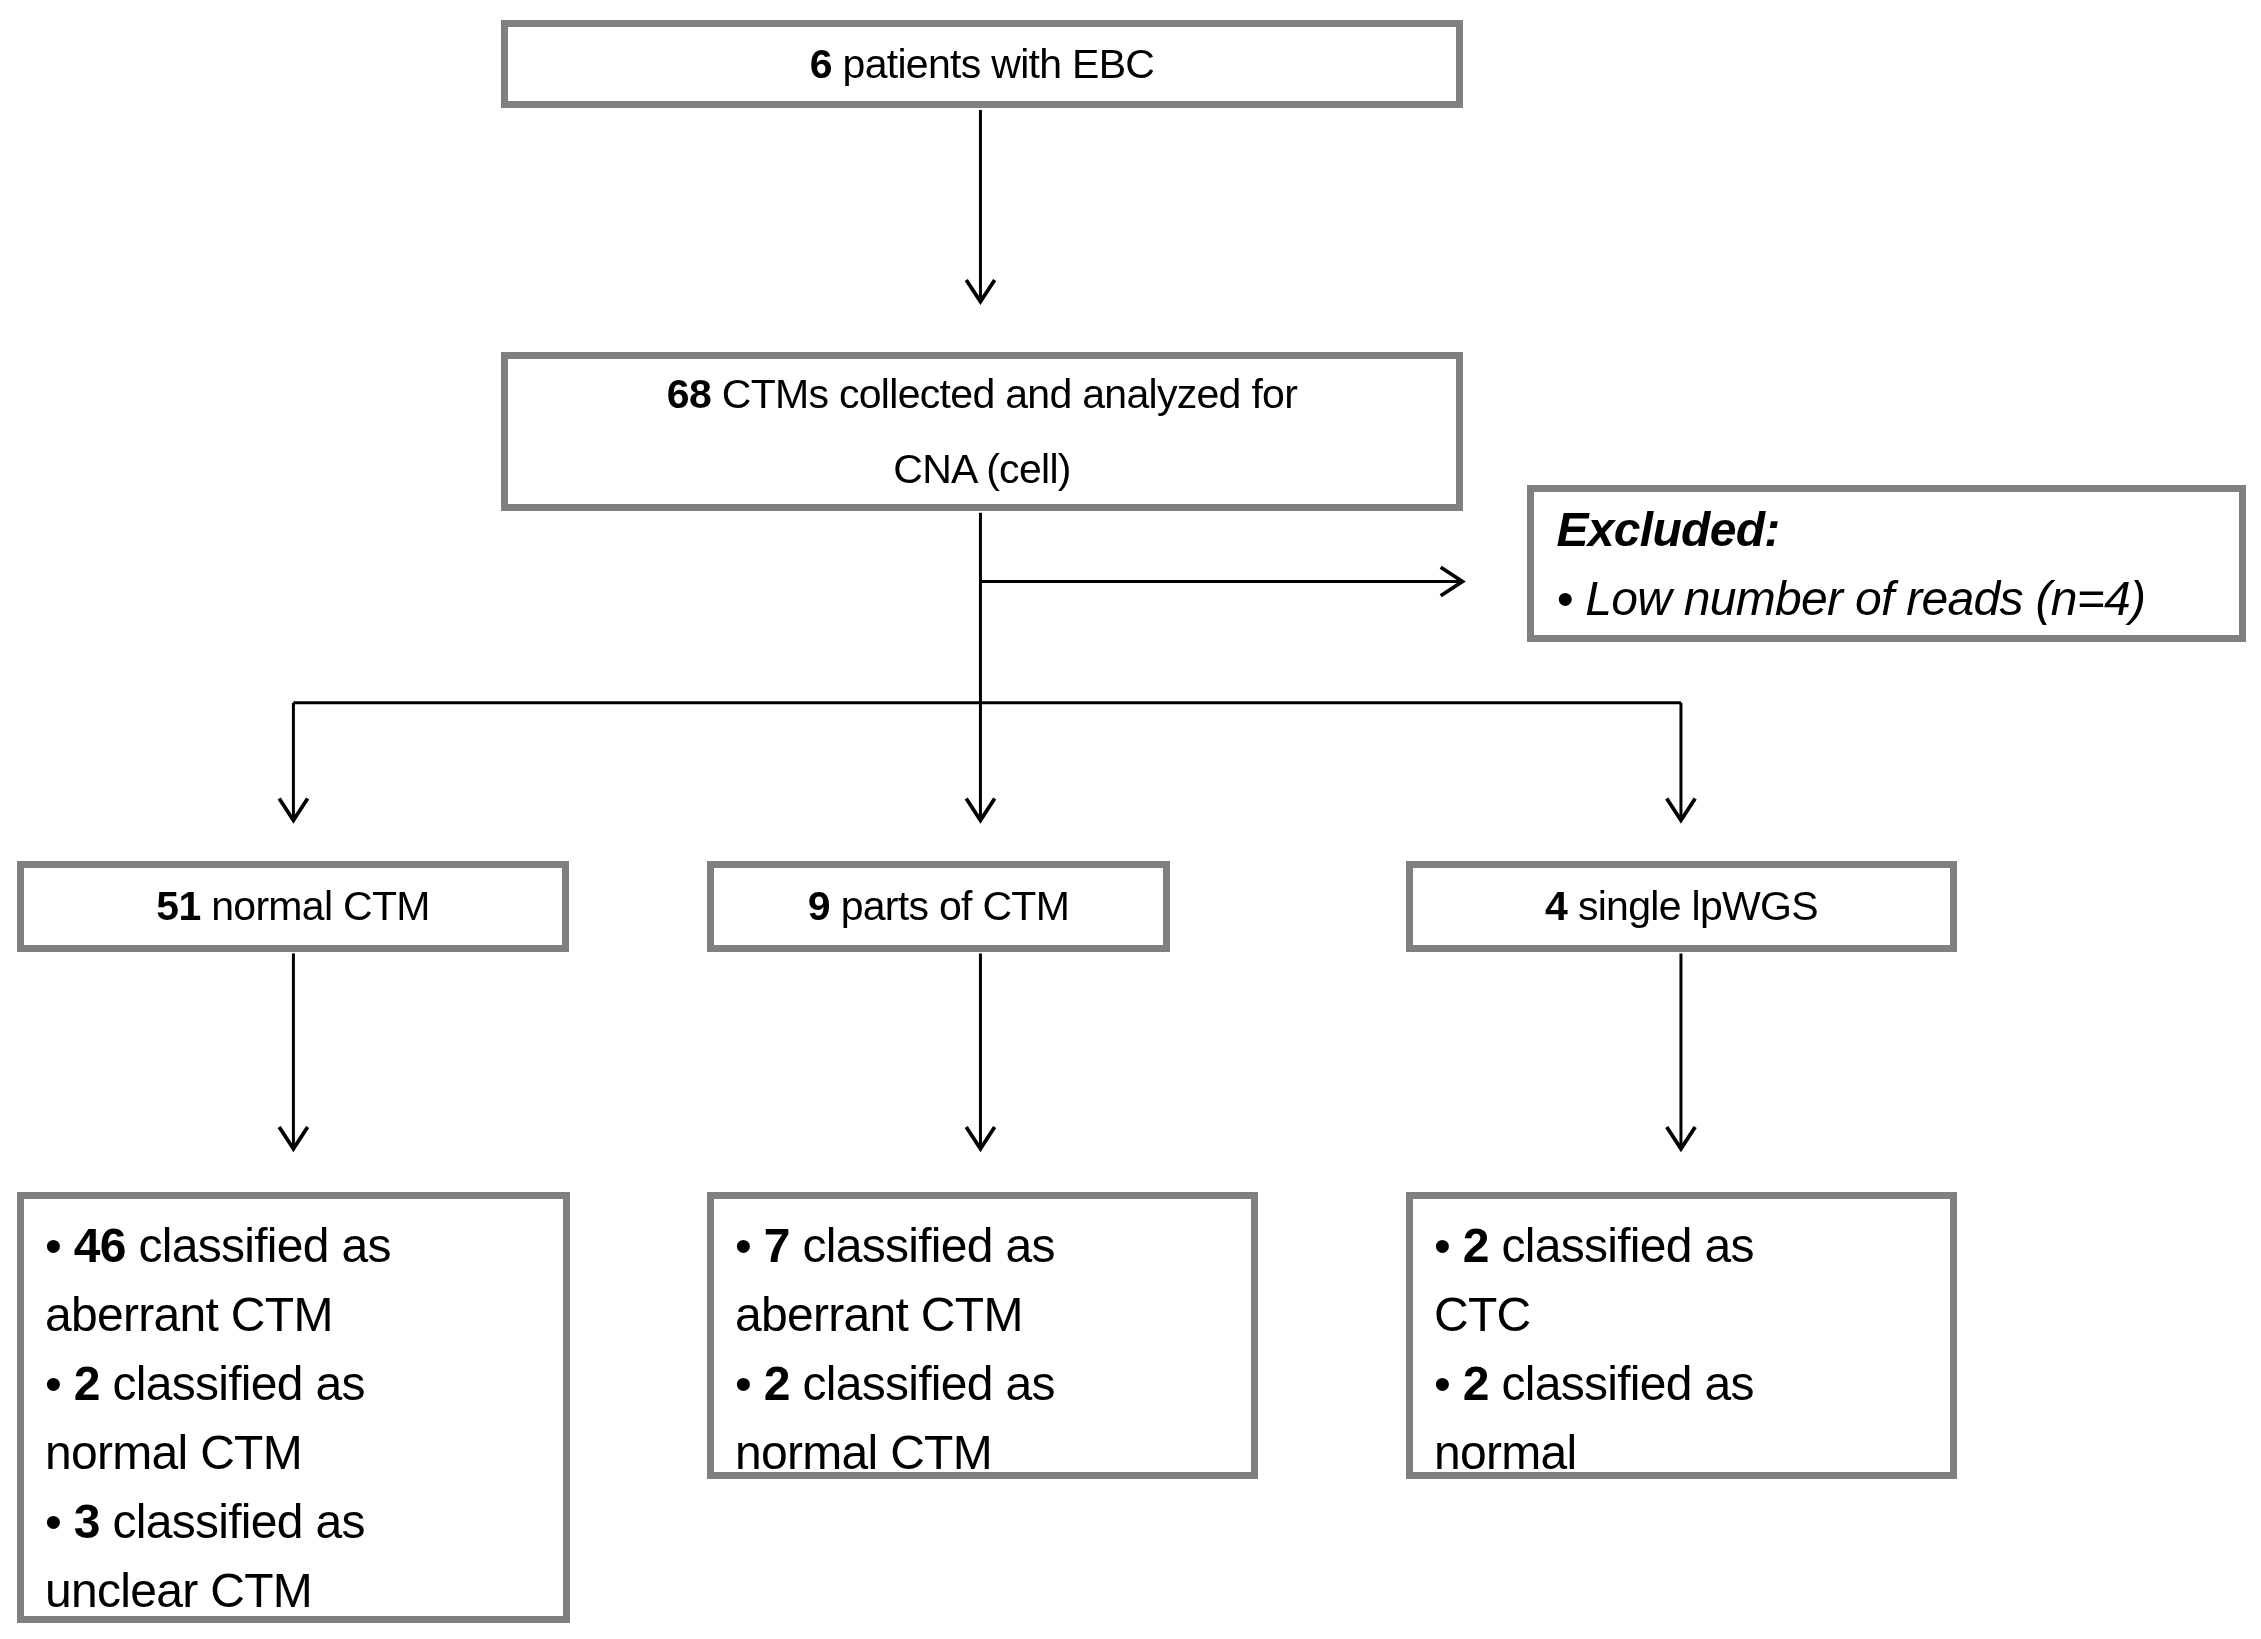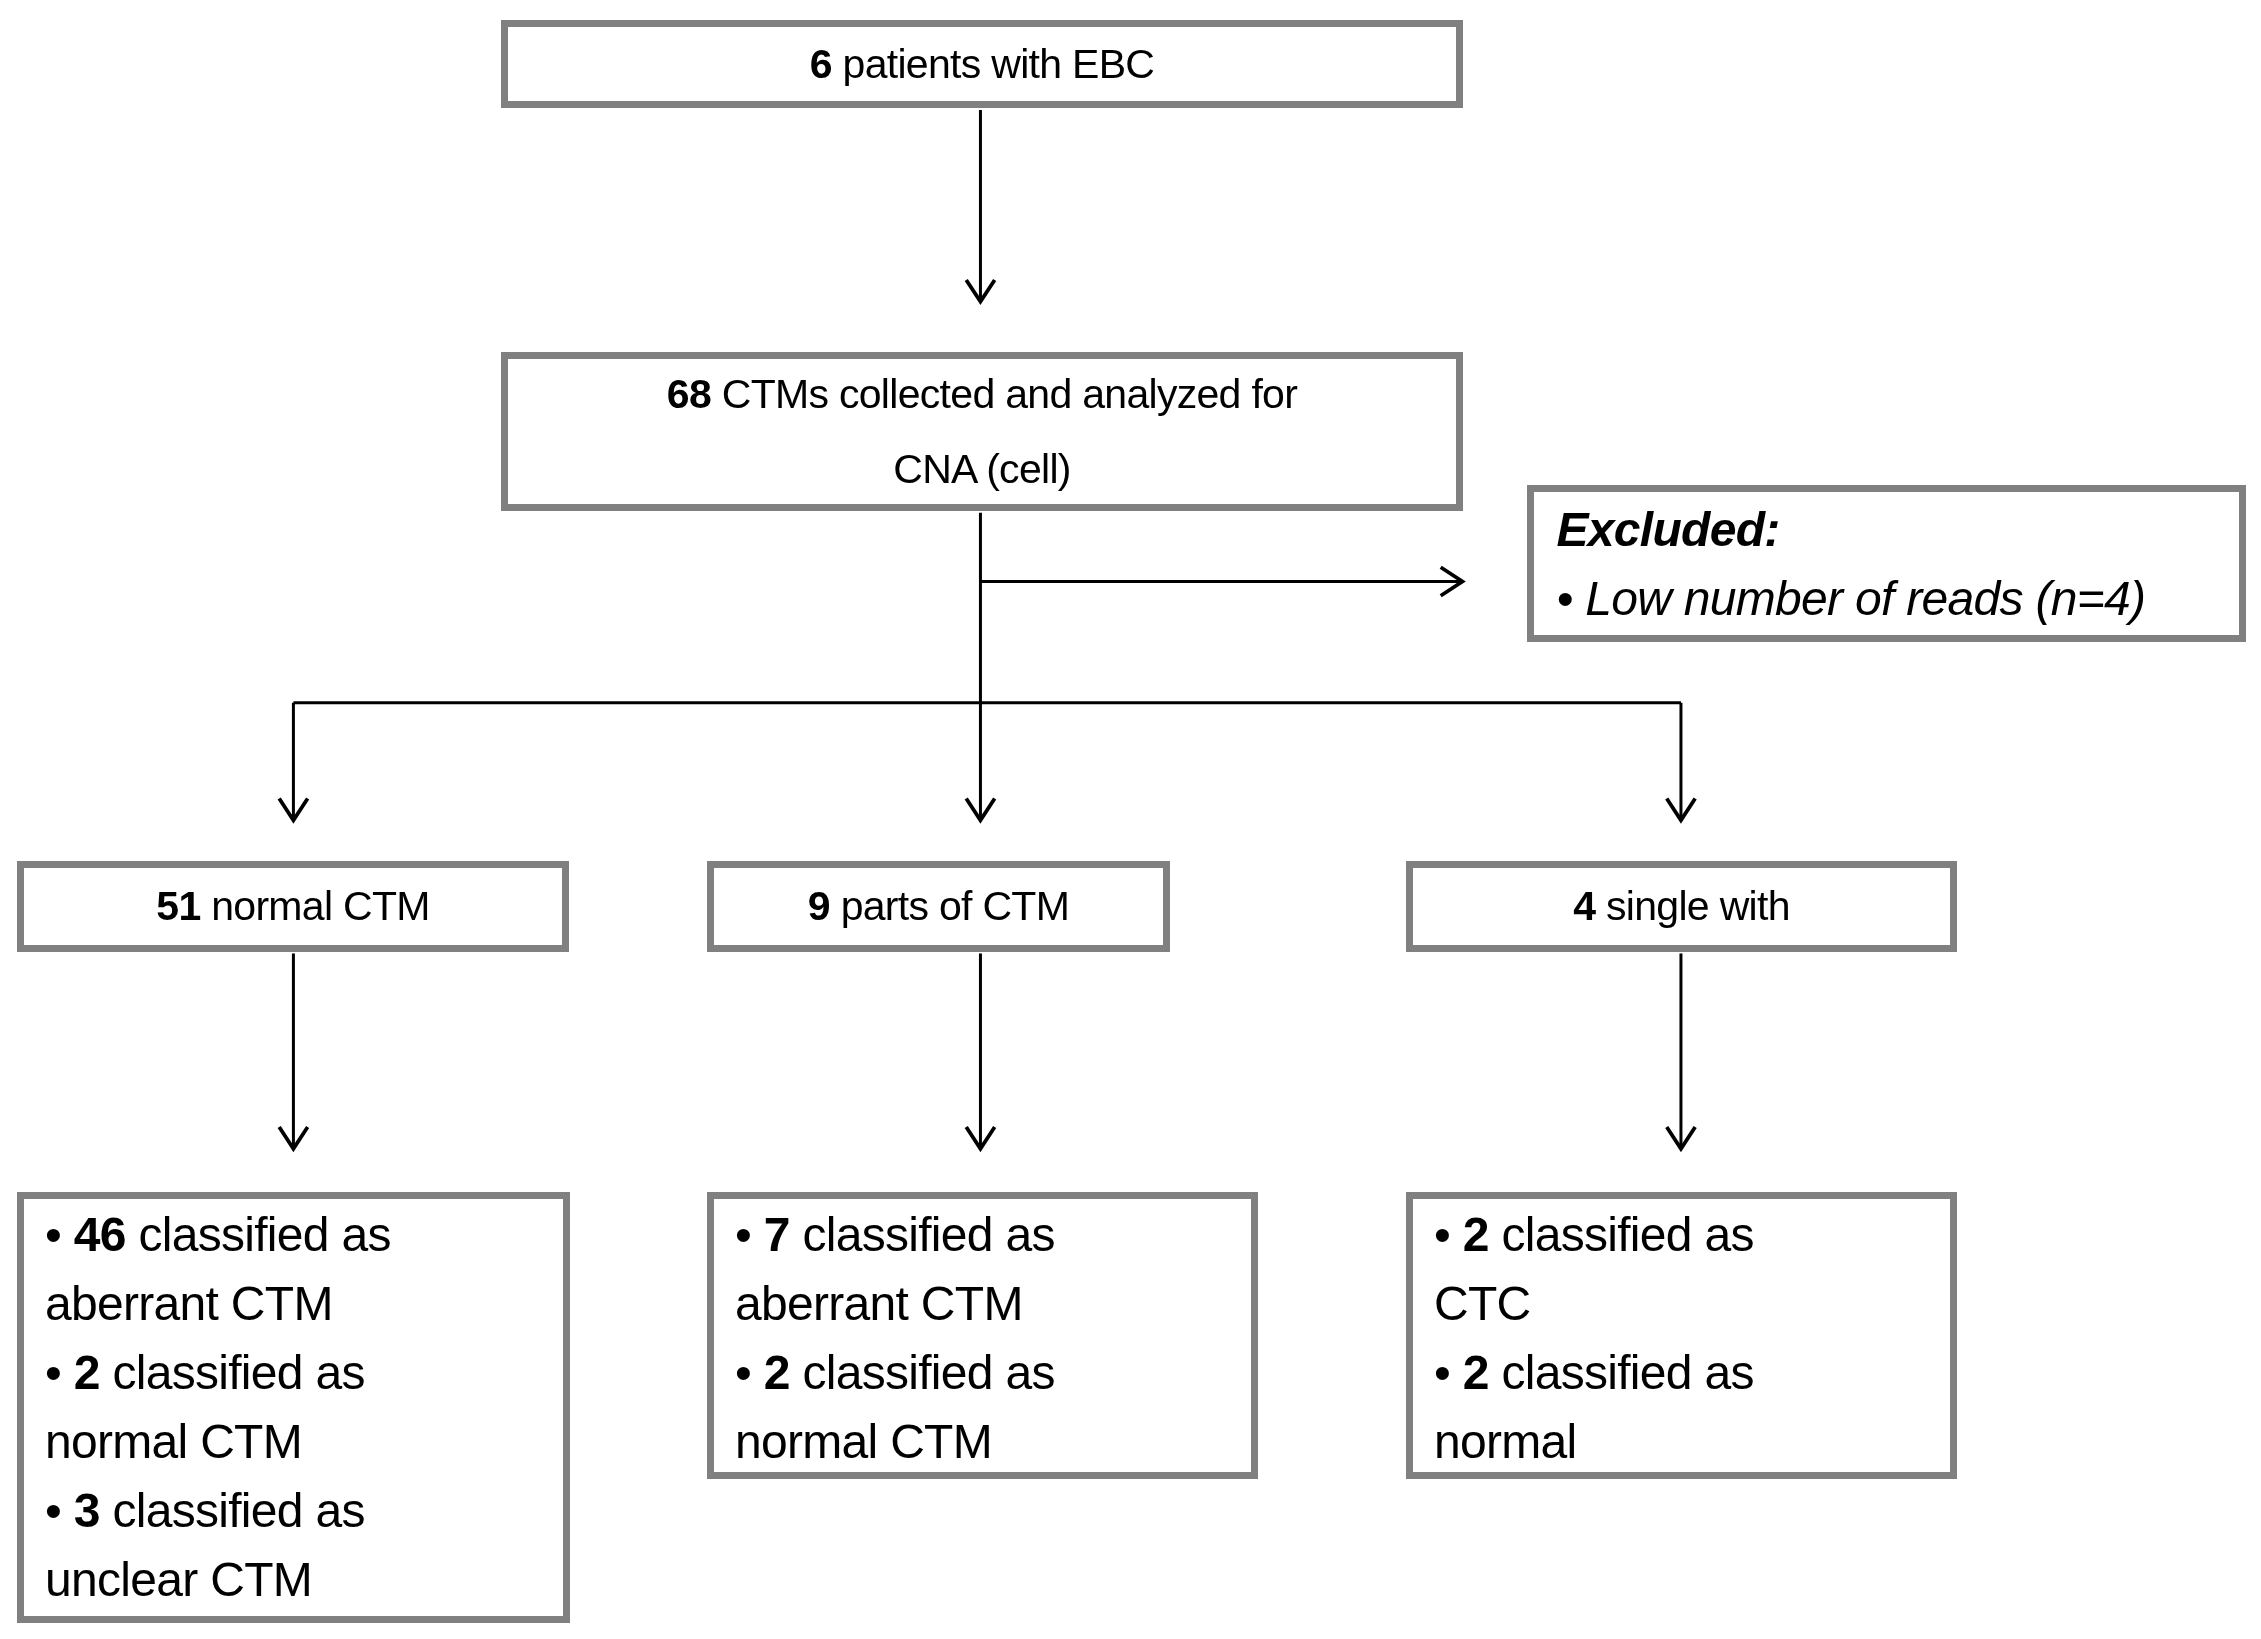--- a/index.html
+++ b/index.html
@@ -31,21 +31,21 @@
     flex-direction: column;
     justify-content: center;
     align-items: center;
     text-align: center;
     font-size: 41px;
     line-height: 75px;
   }
   .list-box {
     font-size: 48px;
     line-height: 69px;
-    padding: 1px 21px;
+    padding: 12px 21px;
     text-align: left;
   }
   .list-box.two-line {
     display: flex;
     flex-direction: column;
     justify-content: center;
     padding: 0 22.5px;
   }
   b { font-weight: bold; }
   #arrows {
@@ -131,21 +131,21 @@
 
   <div class="flow-box title-box" id="node-entire">
       <div class="line"><b>51</b><span> normal CTM</span></div>
     </div>
 
   <div class="flow-box title-box" id="node-parts">
       <div class="line"><b>9</b><span> parts of CTM</span></div>
     </div>
 
   <div class="flow-box title-box" id="node-single">
-      <div class="line"><b>4</b><span> single with</span></div>
+      <div class="line"><b>4</b><span> single lpWGS</span></div>
     </div>
 
   <div class="flow-box list-box" id="node-entire-results">
       <div class="line"><span>• </span><b>46</b><span> classified as</span></div>
       <div class="line"><span>aberrant CTM</span></div>
       <div class="line"><span>• </span><b>2</b><span> classified as</span></div>
       <div class="line"><span>normal CTM</span></div>
       <div class="line"><span>• </span><b>3</b><span> classified as</span></div>
       <div class="line"><span>unclear CTM</span></div>
     </div>

